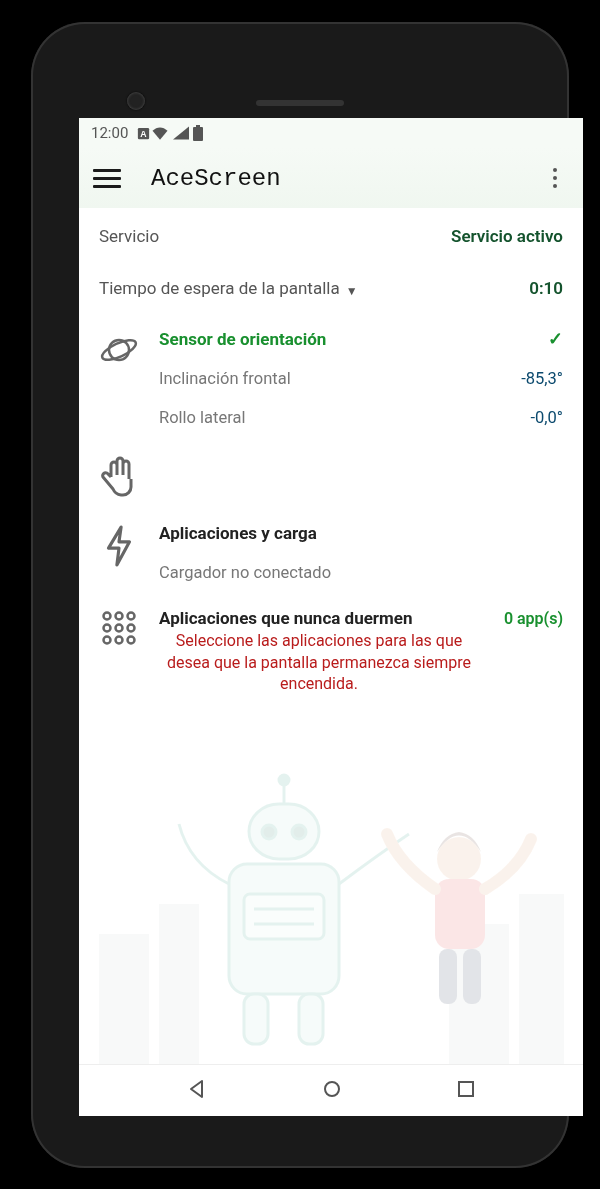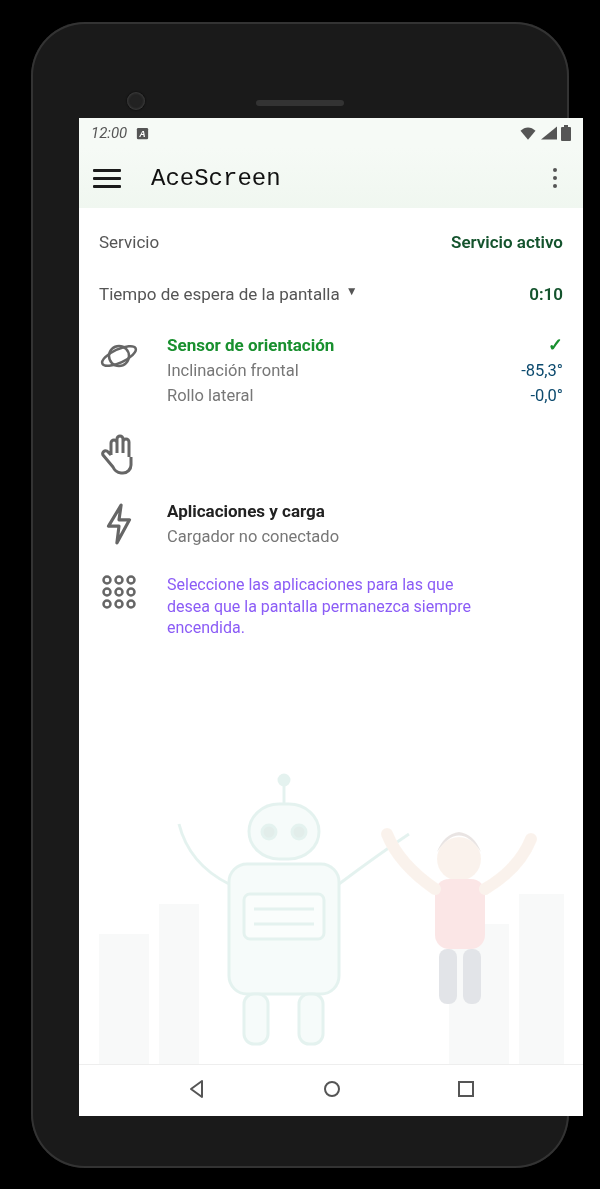--- a/index.html
+++ b/index.html
@@ -59,26 +59,25 @@
     height: 998px;
     background: #fff;
     overflow: hidden;
     display: flex;
     flex-direction: column;
   }
   .status-bar {
     height: 30px;
     display: flex;
     align-items: center;
-    justify-content: space-between;
+    justify-content: flex-start;
     padding: 0 12px;
     background: linear-gradient(#f6faf6, #f6faf6);
     color: #555;
     font-size: 15px;
-    font-style: italic;
   }
   .status-left { display: flex; align-items: center; gap: 8px; }
   .status-right { display: flex; align-items: center; gap: 4px; }
   .status-icon { display: inline-flex; }
   .app-bar {
     height: 60px;
     display: flex;
     align-items: center;
     padding: 0 14px;
     background: linear-gradient(#f6faf6, #f0f7f0);
@@ -108,39 +107,40 @@
     overflow: hidden;
     background: #fff;
   }
   .bg-art {
     position: absolute;
     left: 0; right: 0; bottom: 0;
     height: 300px;
     opacity: 0.13;
     pointer-events: none;
   }
-  .list { position: relative; padding: 10px 0 0 0; }
+  .list { position: relative; padding: 4px 0 0 0; }
   .row {
     display: flex;
     justify-content: space-between;
     align-items: baseline;
     padding: 14px 20px;
     color: #555;
     font-size: 17px;
   }
   .row .label { color: #555; }
   .row .value-green { color: #14532d; font-weight: 600; }
   .row.timeout { align-items: center; padding-top: 18px; padding-bottom: 14px; }
-  .row.timeout .label { display: flex; align-items: flex-start; gap: 6px; }
+  .row.timeout .label { display: flex; align-items: flex-end; gap: 6px; }
   .chev { font-size: 12px; color: #555; }
   .sensor-block {
     display: flex;
     padding: 16px 20px 10px 20px;
-    gap: 28px;
+    gap: 20px;
     align-items: flex-start;
+    text-align: center;
   }
   .sensor-icon {
     width: 40px;
     display: flex; justify-content: center; align-items: flex-start;
     padding-top: 2px;
     color: #666;
   }
   .sensor-body { flex: 1; }
   .sensor-title {
     font-size: 17px;
@@ -149,28 +149,28 @@
     display: flex;
     justify-content: space-between;
     align-items: center;
   }
   .sensor-title.green { color: #19902f; }
   .sensor-sub, .sub-row {
     display: flex;
     justify-content: space-between;
     font-size: 16.5px;
     color: #777;
-    margin-top: 6px;
+    margin-top: 20px;
   }
   .sub-row .v { color: #0c4a6e; }
   .apps-block { align-items: flex-start; }
   .apps-block .sensor-title .count { color: #19902f; font-weight: 600; font-size: 16px; }
   .apps-desc {
     font-size: 16px;
-    color: #8b5cf6;
+    color: #b91c1c;
     margin-top: 2px;
     max-width: 320px;
     line-height: 1.35;
   }
   .nav-bar {
     height: 52px;
     background: #fff;
     border-top: 1px solid #eee;
     display: flex;
     align-items: center;
@@ -344,20 +344,24 @@
                 <circle cx="30" cy="6" r="3.5"></circle>
               <circle cx="6" cy="18" r="3.5"></circle>
                 <circle cx="18" cy="18" r="3.5"></circle>
                 <circle cx="30" cy="18" r="3.5"></circle>
               <circle cx="6" cy="30" r="3.5"></circle>
                 <circle cx="18" cy="30" r="3.5"></circle>
                 <circle cx="30" cy="30" r="3.5"></circle>
             </svg>
           </div>
           <div class="sensor-body">
+            <div class="sensor-title">
+              <span>Aplicaciones que nunca duermen</span>
+              <span class="count">0 app(s)</span>
+            </div>
             <div class="apps-desc">Seleccione las aplicaciones para las que desea que la pantalla permanezca siempre encendida.</div>
           </div>
         </div>
 
       </div>
     </div>
 
     <div class="nav-bar">
       <span class="nav-btn">
         <svg width="20" height="20" viewBox="0 0 20 20">

